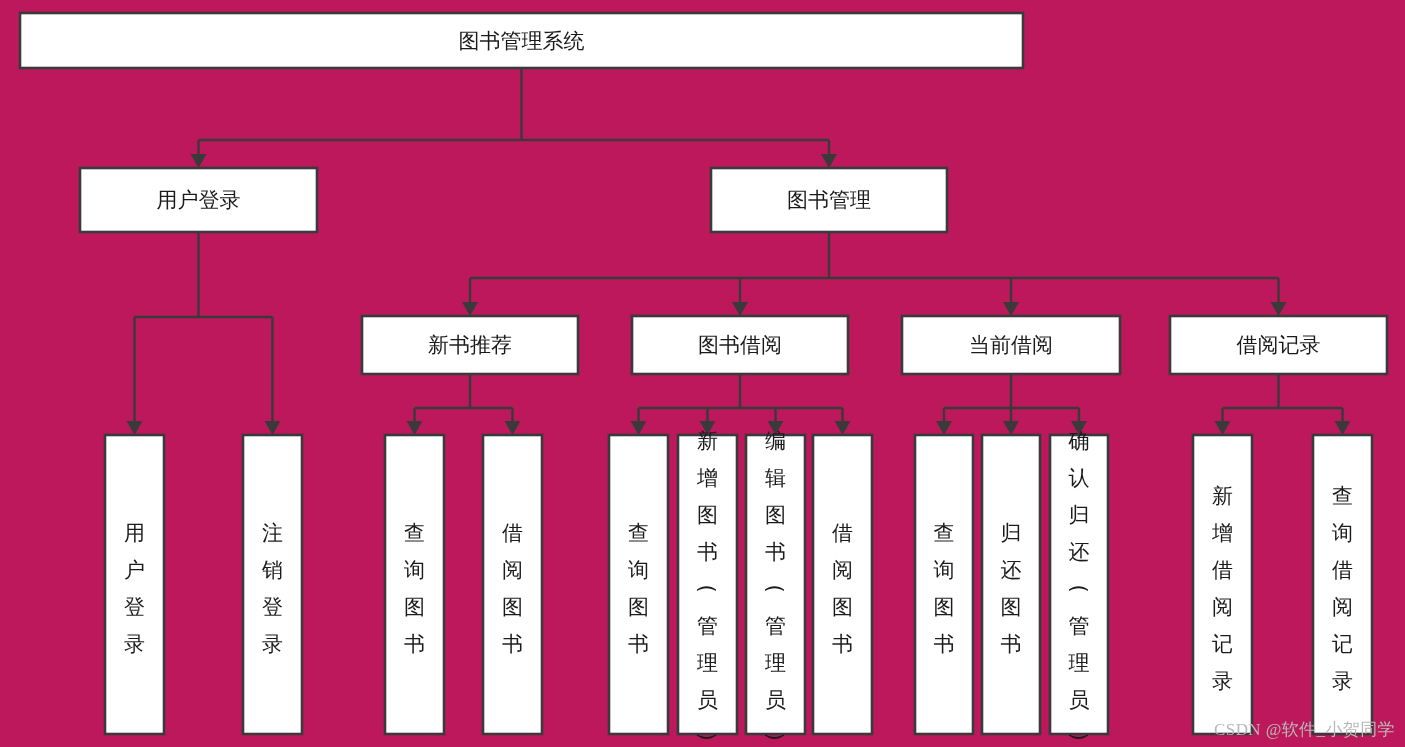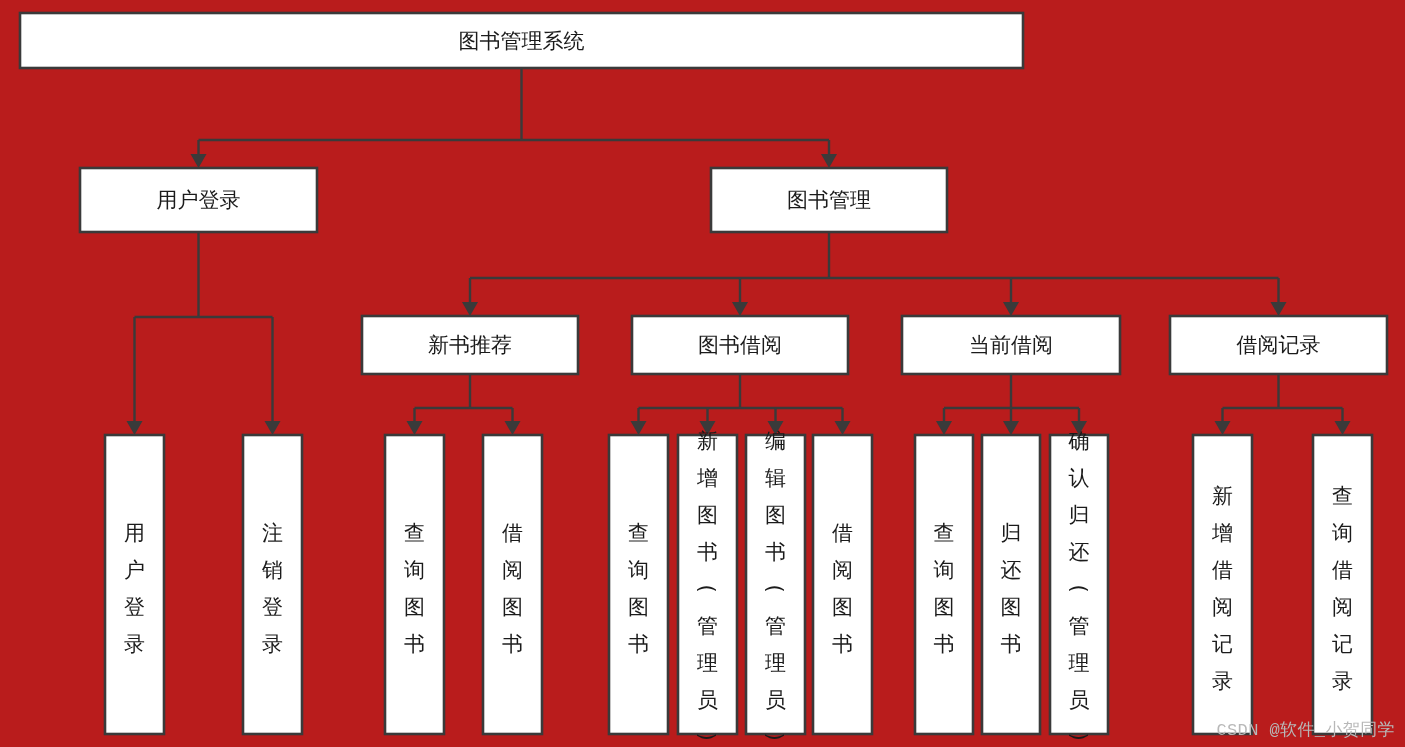--- a/index.html
+++ b/index.html
@@ -4,21 +4,21 @@
 <style>
   html, body {
     margin: 0;
     padding: 0;
     background: #ffffff;
   }
   #stage {
     position: relative;
     width: 1405px;
     height: 747px;
-    background: #b91c1c;
+    background: #be185d;
     font-family: "DejaVu Sans", "Liberation Sans", sans-serif;
     overflow: hidden;
   }
   svg#diagram {
     position: absolute;
     left: 0;
     top: 0;
     width: 1405px;
     height: 747px;
   }
@@ -49,21 +49,21 @@
   .arrow-head {
     fill: #3a3a3a;
     stroke: none;
   }
   .watermark {
     position: absolute;
     right: 10px;
     bottom: 6px;
     color: #b8b8b8;
     font-size: 17px;
-    font-family: Liberation Mono, monospace;
+    font-family: Liberation Serif, serif;
     white-space: nowrap;
     letter-spacing: 0.4px;
   }
 </style>
 </head>
 <body>
 
 <div id="stage">
   <svg id="diagram" viewBox="0 0 1405 747">
     <g id="edges-layer">

